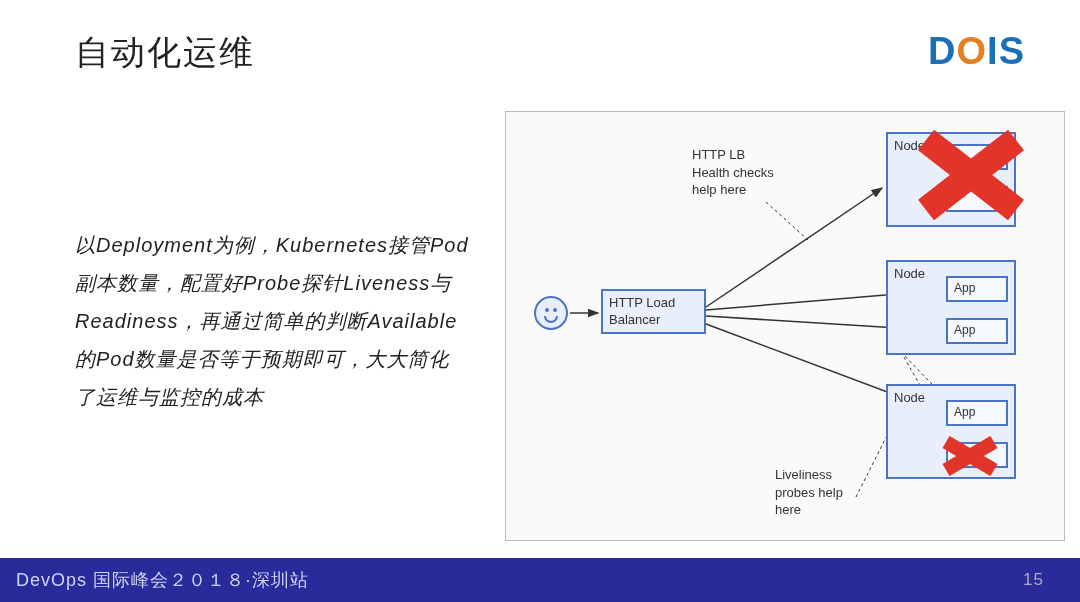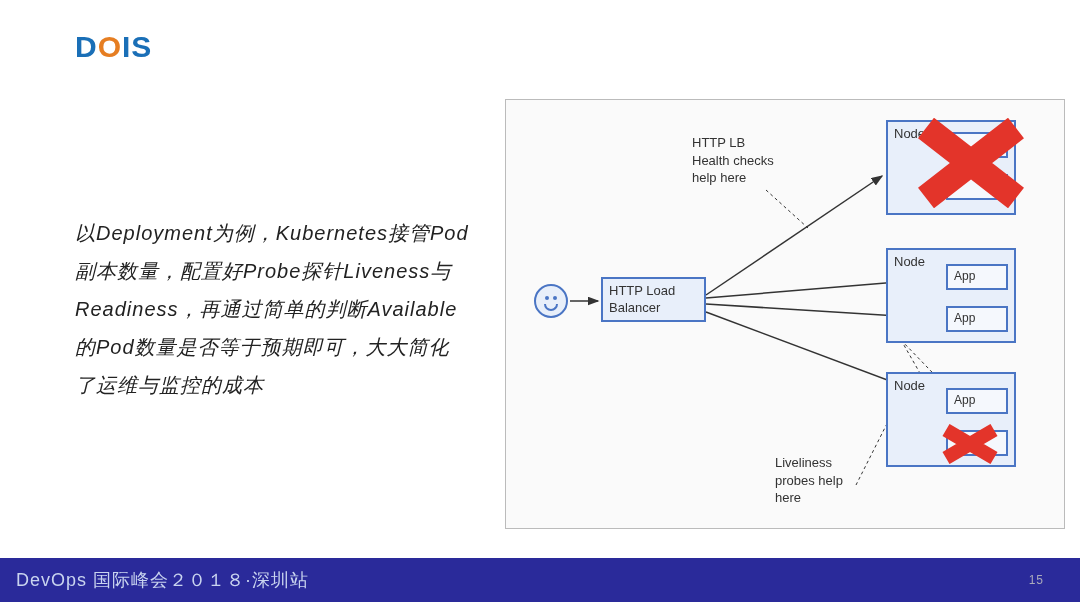--- a/index.html
+++ b/index.html
@@ -7,21 +7,21 @@
       width: 1080px;
       height: 602px;
       font-family: "Microsoft YaHei", Arial, sans-serif;
       position: relative;
       background: #fff;
       overflow: hidden;
     }
     .slide { width: 100%; height: 100%; position: relative; }
     .header { display: flex; justify-content: space-between; align-items: flex-start; padding: 30px 55px 0 75px; }
     .title { font-size: 34px; color: #222; letter-spacing: 2px; }
-    .logo { font-size: 30px; font-weight: 900; letter-spacing: 1px; }
+    .logo { font-size: 38px; font-weight: 900; letter-spacing: 1px; }
     .logo .d { color: #1a6fb7; }
     .logo .o { color: #e67e22; }
     .logo .i { color: #1a6fb7; }
     .logo .s { color: #1a6fb7; }
     .body { display: flex; padding: 0 0 0 75px; margin-top: 35px; height: 430px; }
     .left { width: 395px; padding-top: 115px; }
     .paragraph { font-size: 20px; color: #222; line-height: 1.9; letter-spacing: 1px; font-style: italic; }
     .diagram-wrap { flex: 1; padding: 0 15px 0 35px; }
     .diagram {
       border: 1px solid #bbb;
@@ -46,28 +46,29 @@
     .annot { position: absolute; font-size: 13px; color: #333; line-height: 1.35; }
     .annot1 { left: 186px; top: 34px; width: 90px; }
     .annot2 { left: 269px; top: 354px; width: 90px; }
     .redx { position: absolute; pointer-events: none; }
     .footer {
       position: absolute; bottom: 0; left: 0; width: 100%; height: 44px;
       background: #2a2a9a; color: #c9d4ef; display: flex; align-items: center; padding: 0 16px;
       font-size: 18px; letter-spacing: 1px;
       justify-content: space-between;
     }
-    .pagenum { color: #aab; font-size: 12px; padding-right: 20px; }
+    .pagenum { color: #aab; font-size: 17px; padding-right: 20px; }
     svg.arrows { position: absolute; top: 0; left: 0; width: 560px; height: 430px; }
   </style>
 </head>
 <body>
 
 <div class="slide">
   <div class="header">
+    <div class="title">自动化运维</div>
     <div class="logo"><span class="d">D</span><span class="o">O</span><span class="i">I</span><span class="s">S</span></div>
   </div>
 
   <div class="body">
     <div class="left">
       <div class="paragraph">以Deployment为例，Kubernetes接管Pod副本数量，配置好Probe探针Liveness与Readiness，再通过简单的判断Available的Pod数量是否等于预期即可，大大简化了运维与监控的成本</div>
     </div>
     <div class="diagram-wrap">
       <div class="diagram">
 

